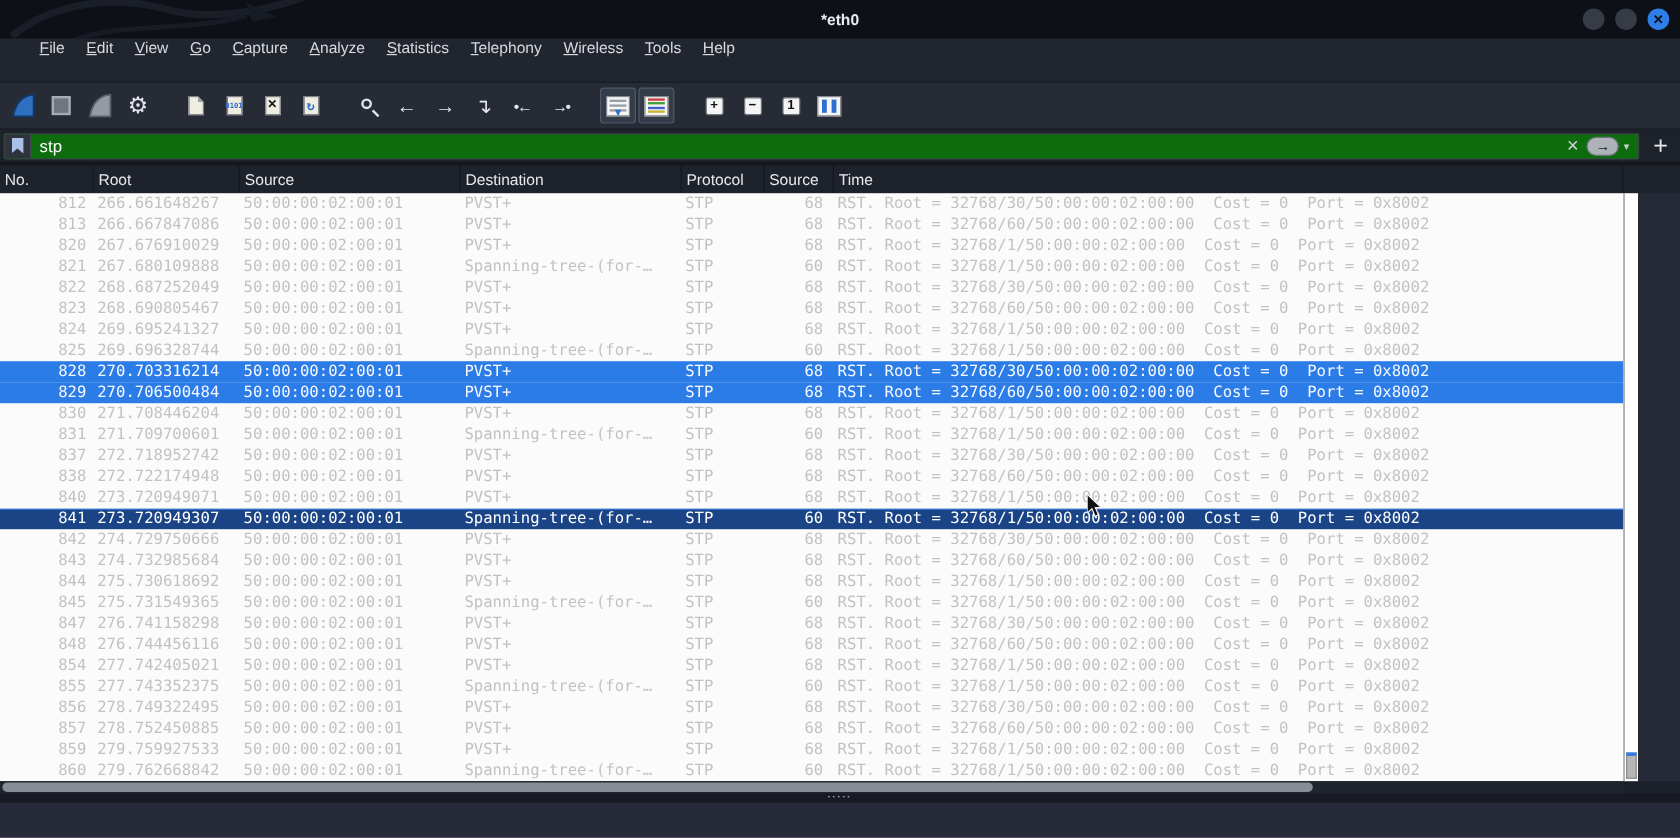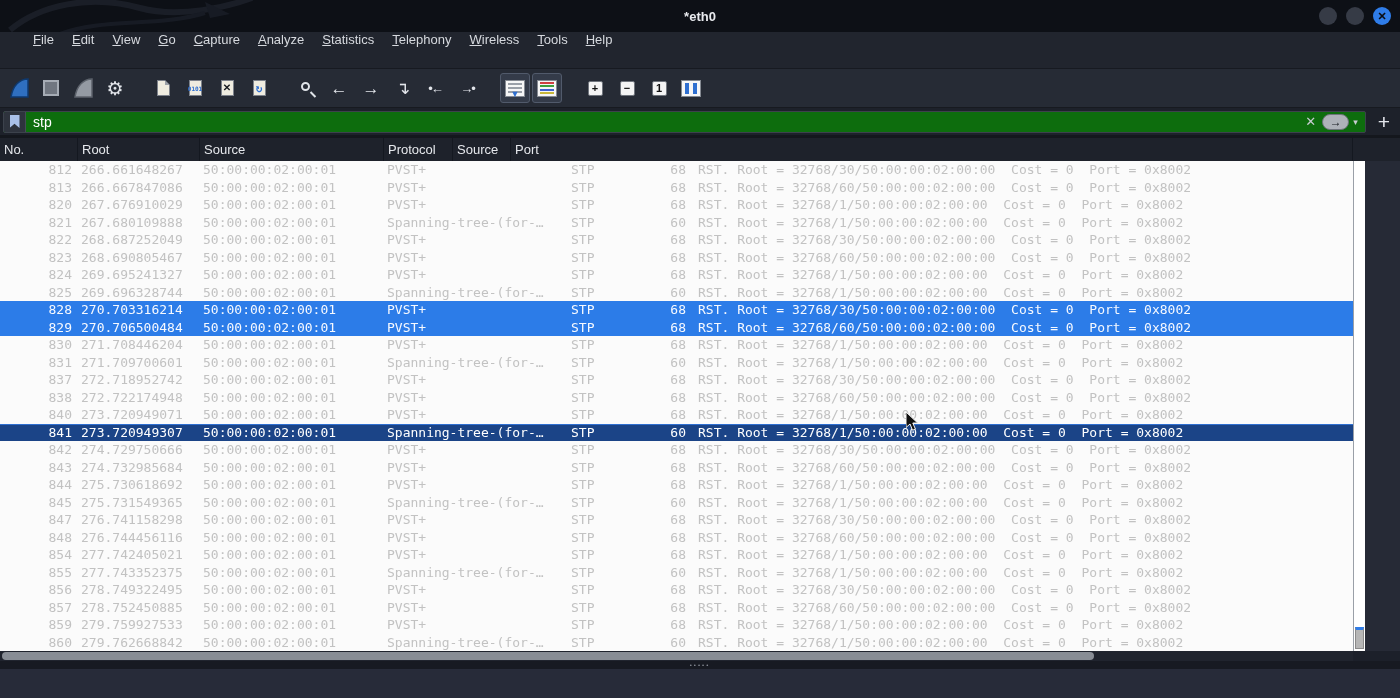--- a/index.html
+++ b/index.html
@@ -295,23 +295,24 @@
   <span class="filter-add">+</span>
 </div>
 
 <div class="gapstrip"></div>
 
 <div class="header-band">
   <div class="header-row">
       <span class="hcell no" style="width: 78px;">No.</span>
       <span class="hcell time" style="width: 122px;">Root</span>
       <span class="hcell source" style="width: 184px;">Source</span>
+      <span class="hcell destination" style="width: 184px;">Destination</span>
       <span class="hcell protocol" style="width: 69px;">Protocol</span>
       <span class="hcell length" style="width: 58px;">Source</span>
-      <span class="hcell info" style="flex: 1 1 0%;">Port</span>
+      <span class="hcell info" style="flex: 1 1 0%;">Time</span>
     </div>
   <div class="header-corner"></div>
 </div>
 
 <div class="list-wrap">
   <div class="rows-area">
       <div class="prow"><span class="cell no" style="width: 78px;">812</span><span class="cell time" style="width: 122px;">266.661648267</span><span class="cell source" style="width: 184px;">50:00:00:02:00:01</span><span class="cell destination" style="width: 184px;">PVST+</span><span class="cell protocol" style="width: 69px;">STP</span><span class="cell length" style="width: 58px;">68</span><span class="cell info" style="flex: 1 1 0%;">RST. Root = 32768/30/50:00:00:02:00:00  Cost = 0  Port = 0x8002</span></div>
       <div class="prow"><span class="cell no" style="width: 78px;">813</span><span class="cell time" style="width: 122px;">266.667847086</span><span class="cell source" style="width: 184px;">50:00:00:02:00:01</span><span class="cell destination" style="width: 184px;">PVST+</span><span class="cell protocol" style="width: 69px;">STP</span><span class="cell length" style="width: 58px;">68</span><span class="cell info" style="flex: 1 1 0%;">RST. Root = 32768/60/50:00:00:02:00:00  Cost = 0  Port = 0x8002</span></div>
       <div class="prow"><span class="cell no" style="width: 78px;">820</span><span class="cell time" style="width: 122px;">267.676910029</span><span class="cell source" style="width: 184px;">50:00:00:02:00:01</span><span class="cell destination" style="width: 184px;">PVST+</span><span class="cell protocol" style="width: 69px;">STP</span><span class="cell length" style="width: 58px;">68</span><span class="cell info" style="flex: 1 1 0%;">RST. Root = 32768/1/50:00:00:02:00:00  Cost = 0  Port = 0x8002</span></div>
       <div class="prow"><span class="cell no" style="width: 78px;">821</span><span class="cell time" style="width: 122px;">267.680109888</span><span class="cell source" style="width: 184px;">50:00:00:02:00:01</span><span class="cell destination" style="width: 184px;">Spanning-tree-(for-…</span><span class="cell protocol" style="width: 69px;">STP</span><span class="cell length" style="width: 58px;">60</span><span class="cell info" style="flex: 1 1 0%;">RST. Root = 32768/1/50:00:00:02:00:00  Cost = 0  Port = 0x8002</span></div>

